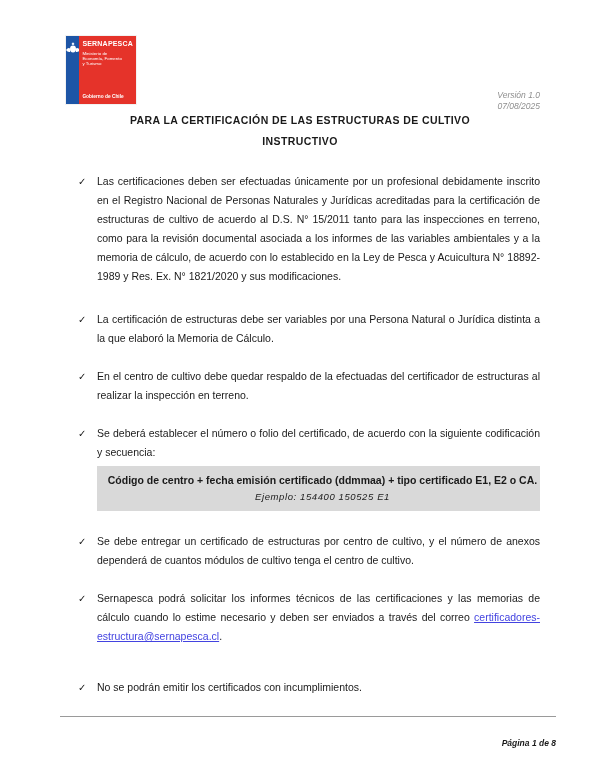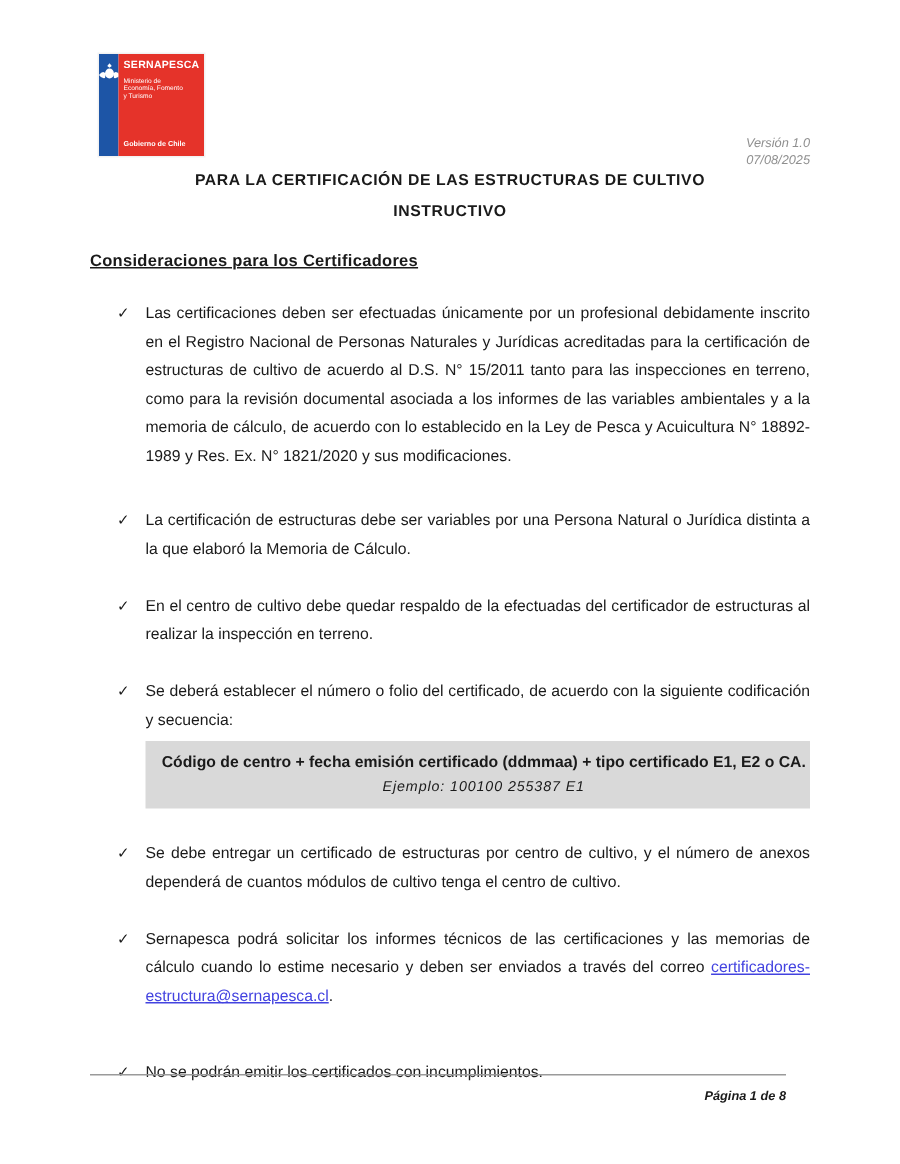--- a/index.html
+++ b/index.html
@@ -42,22 +42,22 @@
   .code-box { background: #d9d9d9; margin-top: 4px; padding: 5px 0 6px 8px;
               text-align: center; }
   .code-box-rule { font-weight: bold; font-size: 10.5px; line-height: 18px; }
   .code-box-example { font-style: italic; font-size: 9.5px; line-height: 16px;
                       letter-spacing: 0.6px; }
 
   
   .email-link { color: #4343e0; text-decoration: underline; cursor: pointer; }
 
   
-  .footer { position: absolute; left: 60px; right: 76px; top: 716px;
-            border-top: 1px solid #9a9a9a; padding-top: 3px; text-align: right; }
+  .footer { position: absolute; left: 60px; right: 44px; top: 716px;
+            border-top: 1px solid #9a9a9a; padding-top: 15px; text-align: right; }
   .footer-page { font-style: italic; font-size: 8.5px; font-weight: bold; color: #1a1a1a; }
 </style>
 </head>
 <body>
 
 <div class="page">
 
   <div class="logo">
     <div class="logo-blue" style="background:#1d55a6;">
       <svg class="logo-crest" width="16" height="12" viewBox="0 0 16 12">
@@ -77,21 +77,20 @@
   <div class="version-block">
     <div>Versión 1.0</div>
     <div>07/08/2025</div>
   </div>
 
   <div class="doc-title">
     <div>PARA LA CERTIFICACIÓN DE LAS ESTRUCTURAS DE CULTIVO</div>
     <div>INSTRUCTIVO</div>
   </div>
 
-  <div class="section-heading">Consideraciones para los Certificadores</div>
 
   <ul class="bullets">
 
     <li class="bullet b1">
       <span class="bullet-marker">✓</span>
       <span class="bullet-body">Las certificaciones deben ser efectuadas únicamente por un profesional debidamente inscrito en el Registro Nacional de Personas Naturales y Jurídicas acreditadas para la certificación de estructuras de cultivo de acuerdo al D.S. N° 15/2011 tanto para las inspecciones en terreno, como para la revisión documental asociada a los informes de las variables ambientales y a la memoria de cálculo, de acuerdo con lo establecido en la Ley de Pesca y Acuicultura  N° 18892-1989 y Res. Ex. N° 1821/2020 y sus modificaciones.</span>
     </li>
 
     <li class="bullet">
       <span class="bullet-marker">✓</span>
@@ -102,21 +101,21 @@
       <span class="bullet-marker">✓</span>
       <span class="bullet-body">En el centro de cultivo debe quedar respaldo de la efectuadas del certificador de estructuras al realizar la inspección en terreno.</span>
     </li>
 
     <li class="bullet b4">
       <span class="bullet-marker">✓</span>
       <span class="bullet-body">
         <span>Se deberá establecer el número o folio del certificado, de acuerdo con la siguiente codificación y secuencia:</span>
         <span class="code-box" style="display:block;">
           <span class="code-box-rule" style="display:block;">Código de centro + fecha emisión certificado (ddmmaa) + tipo certificado E1, E2 o CA.</span>
-          <span class="code-box-example" style="display:block;">Ejemplo:  100100 255387 E1</span>
+          <span class="code-box-example" style="display:block;">Ejemplo:  154400 150525 E1</span>
         </span>
       </span>
     </li>
 
     <li class="bullet">
       <span class="bullet-marker">✓</span>
       <span class="bullet-body">Se debe entregar un certificado de estructuras por centro de cultivo, y el número de anexos dependerá de cuantos módulos de cultivo tenga el centro de cultivo.</span>
     </li>
 
     <li class="bullet b6">

